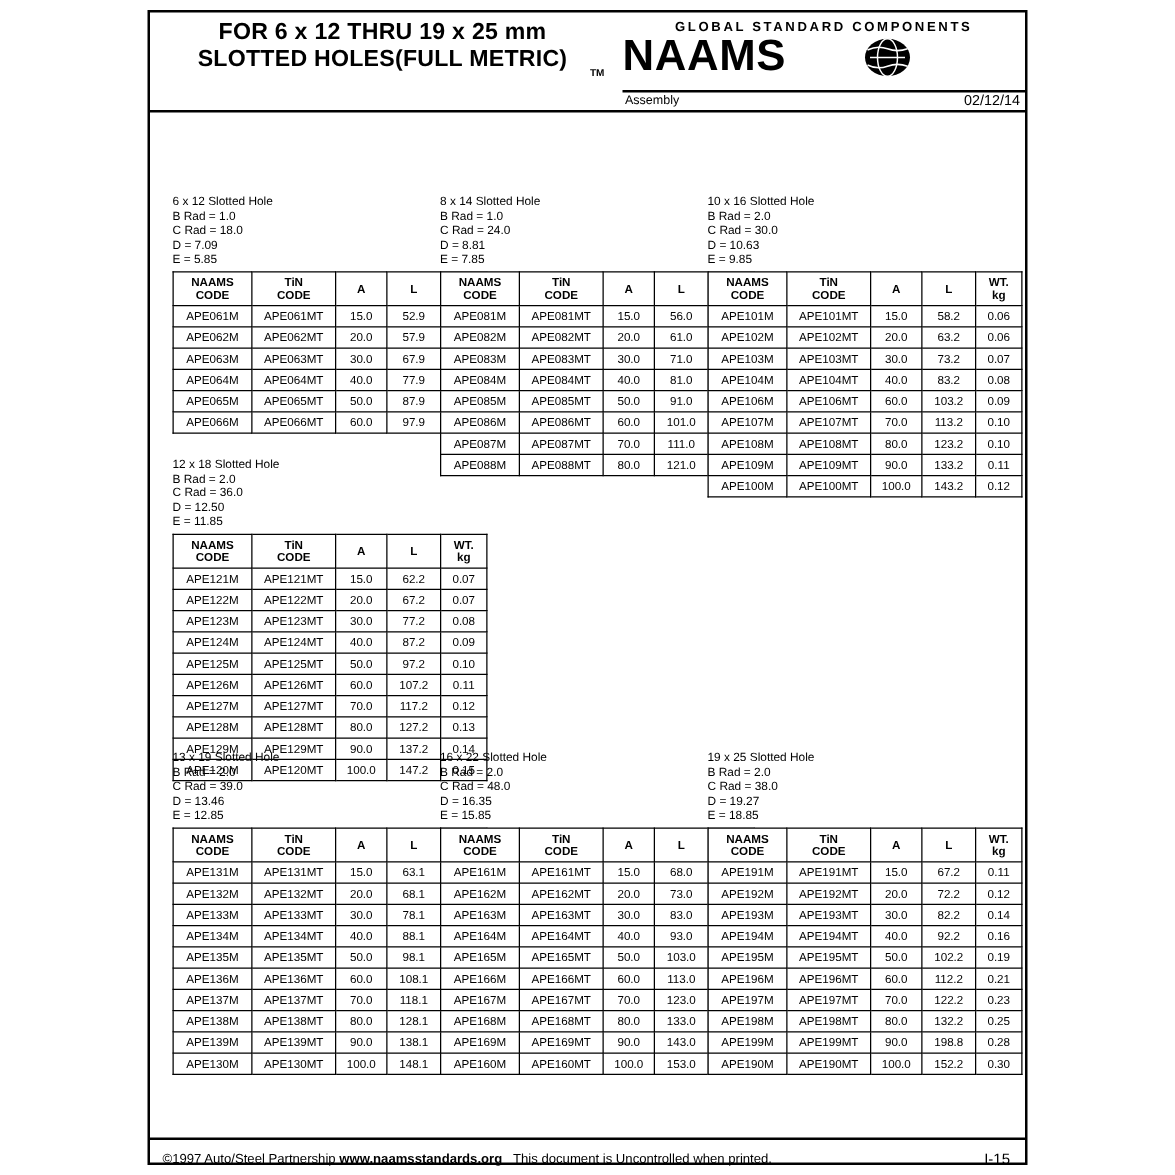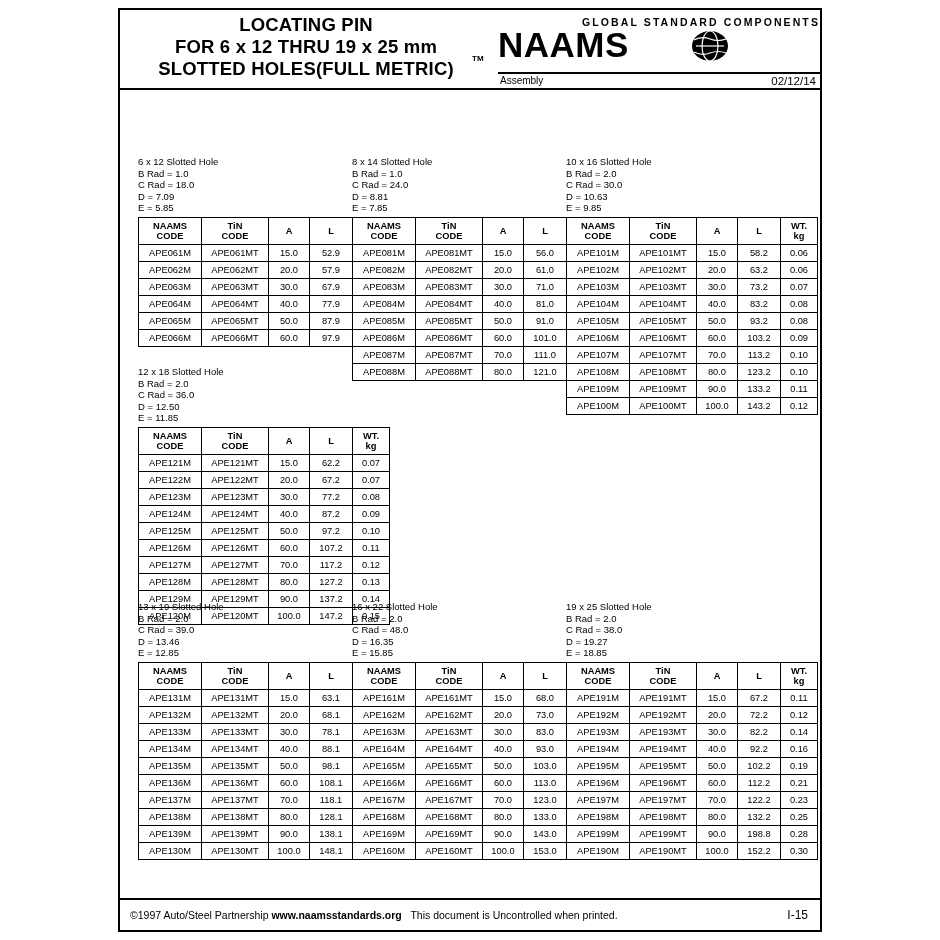--- a/index.html
+++ b/index.html
@@ -40,21 +40,21 @@
   .tm{
     position:absolute;
     left:352px;top:44px;
     font-size:8px;font-weight:bold;
   }
   .brand{
     position:absolute;left:378px;top:2px;width:322px;height:76px;
   }
   .gsc{
     font-size:10.5px;font-weight:bold;letter-spacing:2.1px;
-    text-align:right;
+    text-align:center;
     padding-top:4px;
   }
   .naams-row{
     position:relative;height:38px;
   }
   .naams-word{
     position:absolute;left:0;top:-2px;
     font-size:35px;font-weight:bold;letter-spacing:0.5px;
     line-height:38px;
   }
@@ -119,21 +119,21 @@
   td.c-code{ width:62px; }
   td.c-tin{ width:66px; }
   td.c-a{ width:40px; }
   td.c-l{ width:42px; }
   td.c-w{ width:36px; }
   
   .footer{
     position:absolute;
     left:0;bottom:0;
     width:100%;
-    height:32px;
+    height:20px;
     border-top:2px solid #000;
     box-sizing:border-box;
     font-size:10.5px;
   }
   .f-left{ position:absolute;left:10px;top:9px; }
   .f-left b{ font-weight:bold; }
   .f-mid{ position:absolute;left:50%;transform:translateX(-50%);top:9px;margin-left:44px; }
   .f-right{ position:absolute;right:12px;top:8px;font-size:12px; }
 </style>
 </head>
@@ -149,21 +149,20 @@
     <span>D</span>
   </div>
 <div class="tab" style="left:782px;top:492px;">
     <span>C</span>
   </div>
 
 <div class="page">
 
   <div class="header">
     <div class="title-block">
-      <div class="title-line">LOCATING PIN</div>
       <div class="title-line">FOR 6 x 12 THRU 19 x 25 mm</div>
       <div class="title-line">SLOTTED HOLES(FULL METRIC)</div>
     </div>
     <div class="tm">TM</div>
 
     <div class="brand">
       <div class="gsc">GLOBAL STANDARD COMPONENTS</div>
       <div class="naams-row">
         <div class="naams-word">NAAMS</div>
         <div class="globe">
@@ -408,27 +407,20 @@
               <td class="c-w">0.07</td>
             </tr>
             <tr>
               <td class="c-code">APE104M</td>
               <td class="c-tin">APE104MT</td>
               <td class="c-a">40.0</td>
               <td class="c-l">83.2</td>
               <td class="c-w">0.08</td>
             </tr>
             <tr>
-              <td class="c-code">APE105M</td>
-              <td class="c-tin">APE105MT</td>
-              <td class="c-a">50.0</td>
-              <td class="c-l">93.2</td>
-              <td class="c-w">0.08</td>
-            </tr>
-            <tr>
               <td class="c-code">APE106M</td>
               <td class="c-tin">APE106MT</td>
               <td class="c-a">60.0</td>
               <td class="c-l">103.2</td>
               <td class="c-w">0.09</td>
             </tr>
             <tr>
               <td class="c-code">APE107M</td>
               <td class="c-tin">APE107MT</td>
               <td class="c-a">70.0</td>

